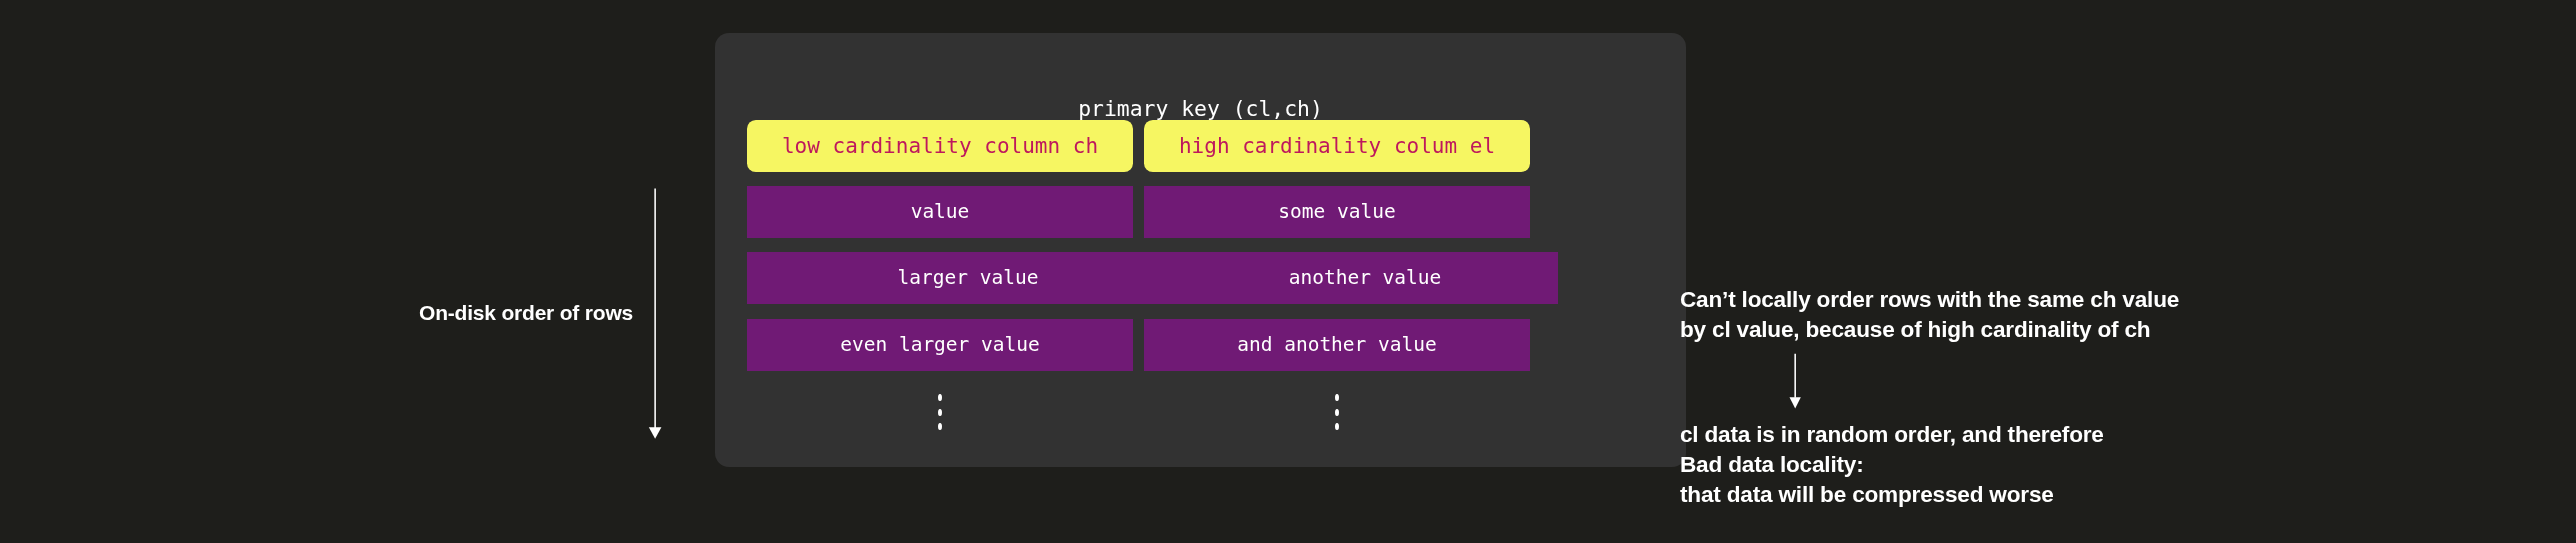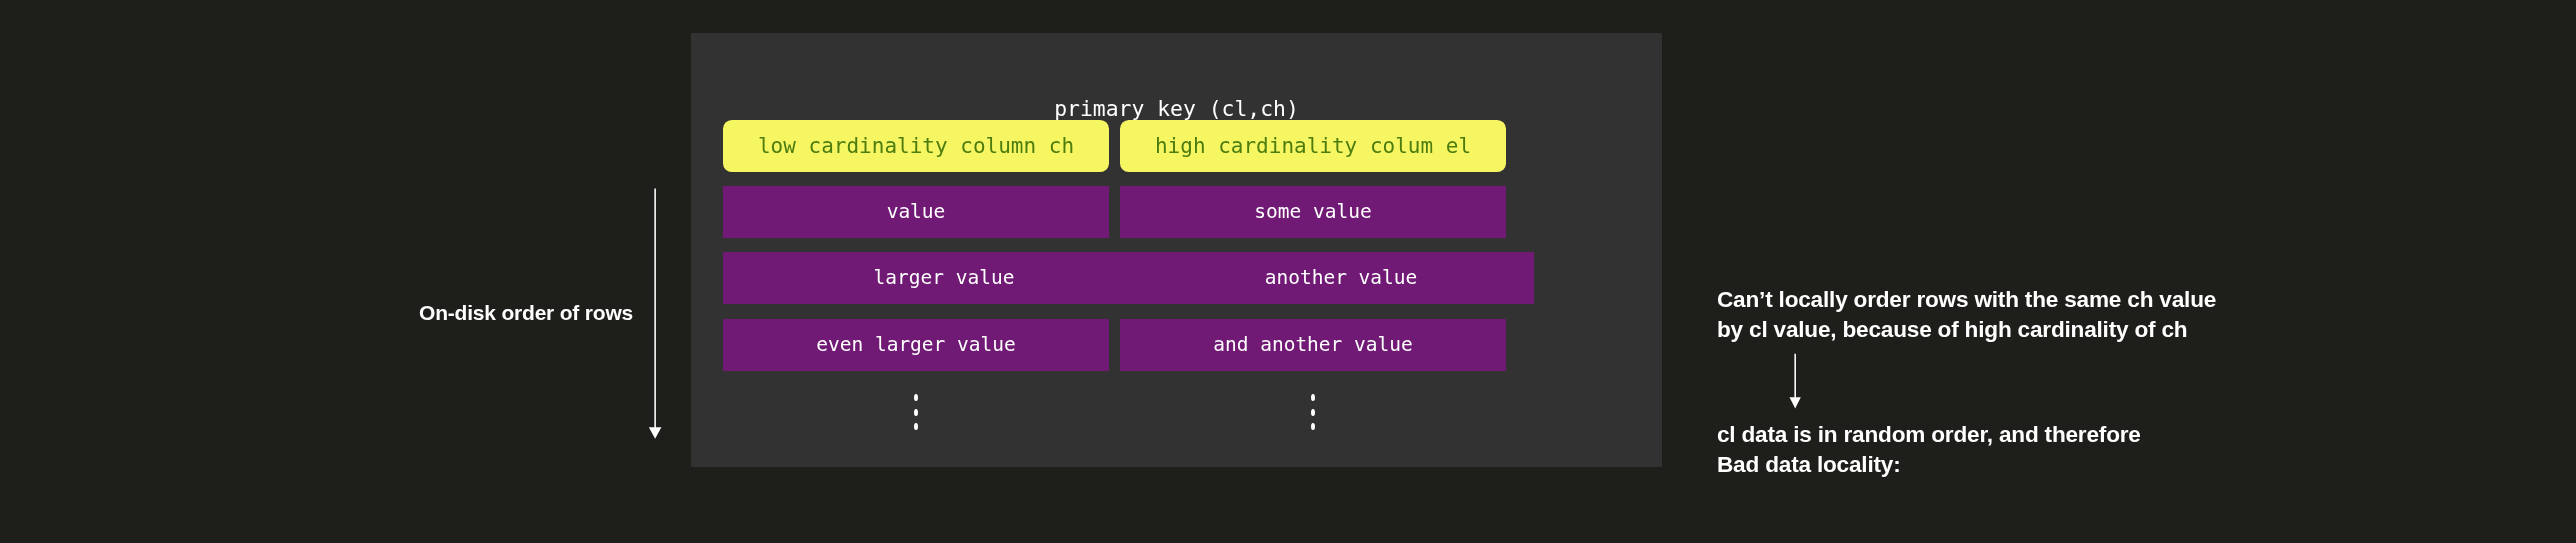--- a/index.html
+++ b/index.html
@@ -8,33 +8,33 @@
     width:2576px;height:543px;
     background:#1e1e1b;
     overflow:hidden;
     font-family:"Liberation Sans",sans-serif;
   }
   .overlay{position:absolute;left:0;top:0;width:2576px;height:543px;pointer-events:none;}
   .overlay line,.overlay polyline{stroke:#ffffff;stroke-width:2.5;fill:none;}
   .overlay polygon{fill:#ffffff;stroke:none;}
 
   .panel{
-    position:absolute;left:691px;top:33px;width:971px;height:434px;
-    background:#323232;border-radius:1px;
+    position:absolute;left:715px;top:33px;width:971px;height:434px;
+    background:#323232;border-radius:14px;
   }
   .panel-title{
     position:absolute;top:63px;left:0;right:0;
     text-align:center;color:#ffffff;
     font-family:"DejaVu Sans Mono","Liberation Mono",monospace;
     font-size:21.4px;line-height:25px;white-space:pre;
   }
   .col-header{
     position:absolute;top:87px;width:386px;height:52px;
     background:#f6f662;border-radius:8.8px;
-    color:#4d7c0f;text-align:center;line-height:52px;
+    color:#be185d;text-align:center;line-height:52px;
     font-family:"DejaVu Sans Mono","Liberation Mono",monospace;
     font-size:21px;white-space:nowrap;
   }
   .col-left{left:32px;}
   .col-right{left:429px;}
   .cell{
     position:absolute;width:386px;height:52px;
     background:#701a75;color:#ffffff;
     text-align:center;line-height:52px;
     font-family:"DejaVu Sans Mono","Liberation Mono",monospace;
@@ -48,21 +48,21 @@
   .dot{width:3.8px;height:7px;border-radius:50%;background:#ffffff;}
 
   .left-label{
     position:absolute;left:350px;top:298px;width:283px;
     text-align:right;color:#ffffff;
     font-size:21px;font-weight:700;line-height:30px;
     letter-spacing:-0.2px;white-space:nowrap;
   }
   .note{
     position:absolute;left:1680px;color:#ffffff;
-    font-size:22.6px;font-weight:700;letter-spacing:-0.2px;white-space:nowrap;margin-left:37px;
+    font-size:22.6px;font-weight:700;letter-spacing:-0.2px;white-space:nowrap;
   }
   .note-1{top:285px;line-height:29.5px;}
   .note-2{top:420px;line-height:30px;}
 </style>
 </head>
 <body>
 
 <div class="canvas">
 
   <svg class="overlay" viewBox="0 0 4098 864">
@@ -114,16 +114,17 @@
   </div>
 
   <div class="note note-1">
     <div>Can’t locally order rows with the same ch value</div>
     <div>by cl value, because of high cardinality of ch</div>
   </div>
 
   <div class="note note-2">
     <div>cl data is in random order, and therefore</div>
     <div>Bad data locality:</div>
+    <div>that data will be compressed worse</div>
   </div>
 
 </div>
 
 
 </body></html>

